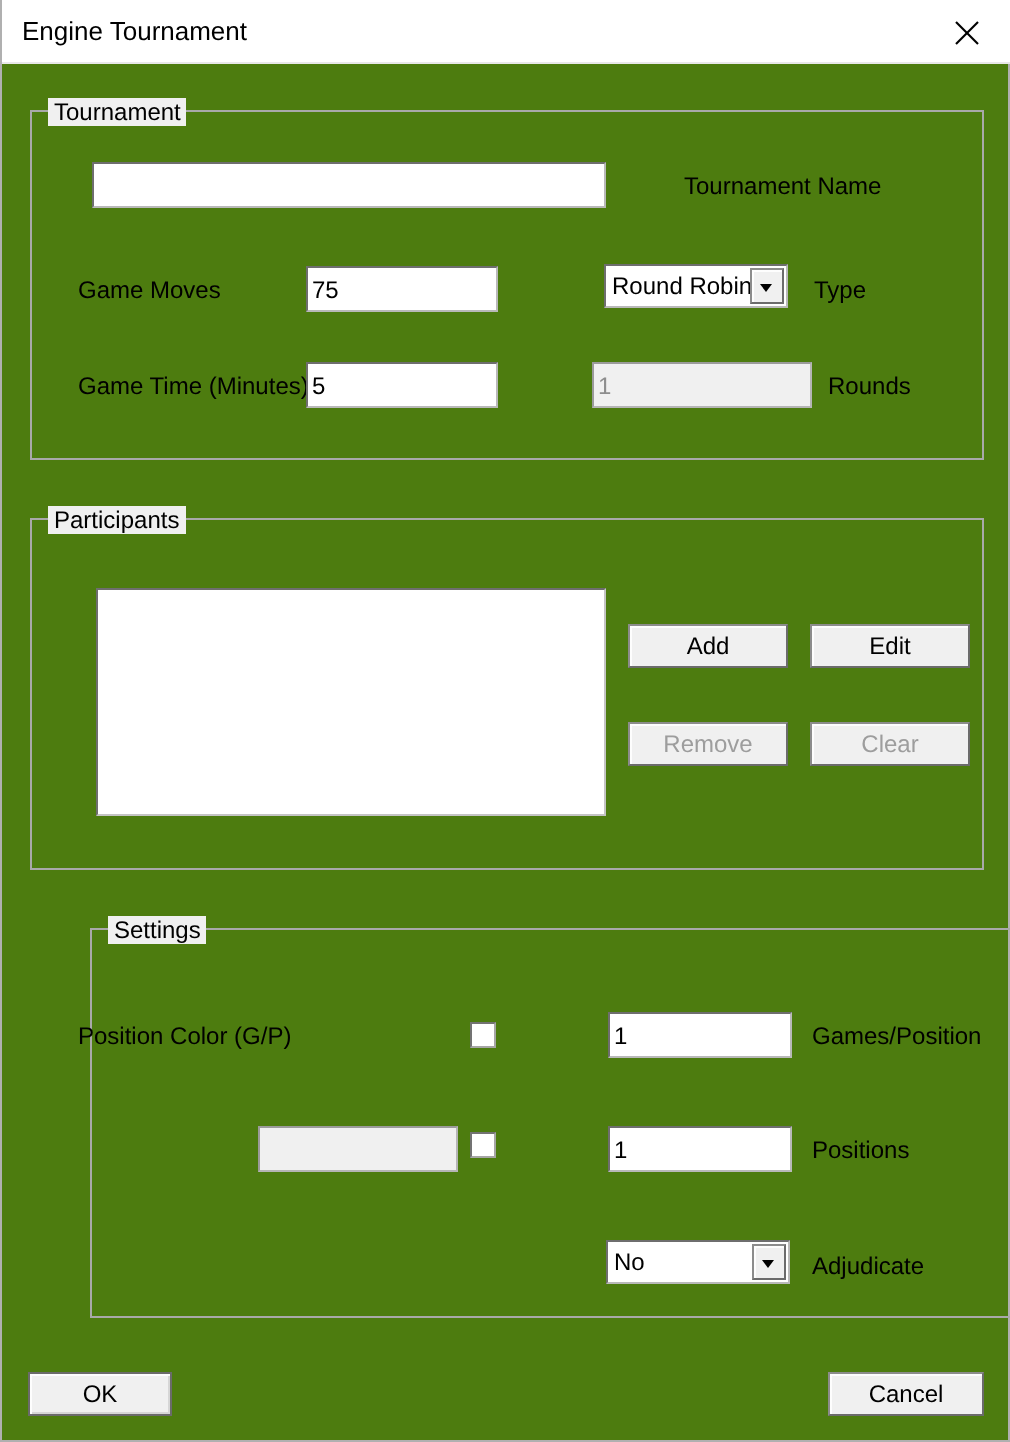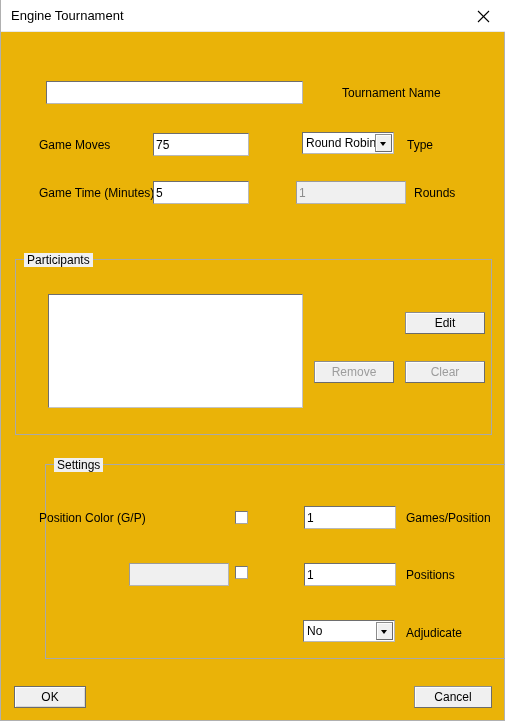--- a/index.html
+++ b/index.html
@@ -15,21 +15,21 @@
     color: #000000;
     overflow: hidden;
     -webkit-font-smoothing: antialiased;
   }
 
   #dialog {
     position: relative;
     width: 505px;
     height: 721px;
     box-sizing: border-box;
-    background: #eab308;
+    background: #4d7c0f;
     border: 1px solid #b0b0b0;
     border-top: none;
   }
 
   
   #titlebar {
     position: absolute;
     left: 0; top: 0;
     width: 505px;
     height: 32px;
@@ -204,20 +204,23 @@
   <div id="titlebar">
     <div id="title-text">Engine Tournament</div>
     <div id="close-button">
       <svg width="13" height="13" viewBox="0 0 13 13">
         <line x1="1" y1="1" x2="12" y2="12" stroke="#000" stroke-width="1.1"></line>
         <line x1="12" y1="1" x2="1" y2="12" stroke="#000" stroke-width="1.1"></line>
       </svg>
     </div>
   </div>
 
+  <div class="group" style="left:14px; top:55px; width:477px; height:175px;">
+    <span class="group-legend">Tournament</span>
+  </div>
 
   <input class="textfield" type="text" style="left: 45px; top: 81px; width: 257px; height: 23px;" value="">
   <span class="label" style="left:341px; top:86px;">Tournament Name</span>
 
   <span class="label" style="left:38px; top:138px;">Game Moves</span>
   <input class="textfield" type="text" style="left: 152px; top: 133px; width: 96px; height: 23px;" value="75">
 
   <div class="combo" style="left:301px; top:132px; width:92px; height:22px;">
     <span class="combo-text">Round Robin</span>
     <span class="combo-arrow">
@@ -231,20 +234,23 @@
 
   <input class="textfield disabled" type="text" disabled="" style="left: 295px; top: 181px; width: 110px; height: 23px;" value="1">
   <span class="label" style="left:413px; top:186px;">Rounds</span>
 
   <div class="group" style="left:14px; top:259px; width:477px; height:176px;">
     <span class="group-legend">Participants</span>
   </div>
 
   <div class="listbox" style="left:47px; top:294px; width:255px; height:114px;"></div>
 
+  <div class="button" style="left:313px; top:312px; width:80px; height:22px;">
+    <span>Add</span>
+  </div>
   <div class="button" style="left:404px; top:312px; width:80px; height:22px;">
     <span>Edit</span>
   </div>
   <div class="button disabled" style="left:313px; top:361px; width:80px; height:22px;">
     <span>Remove</span>
   </div>
   <div class="button disabled" style="left:404px; top:361px; width:80px; height:22px;align-items:center;">
     <span>Clear</span>
   </div>
 

